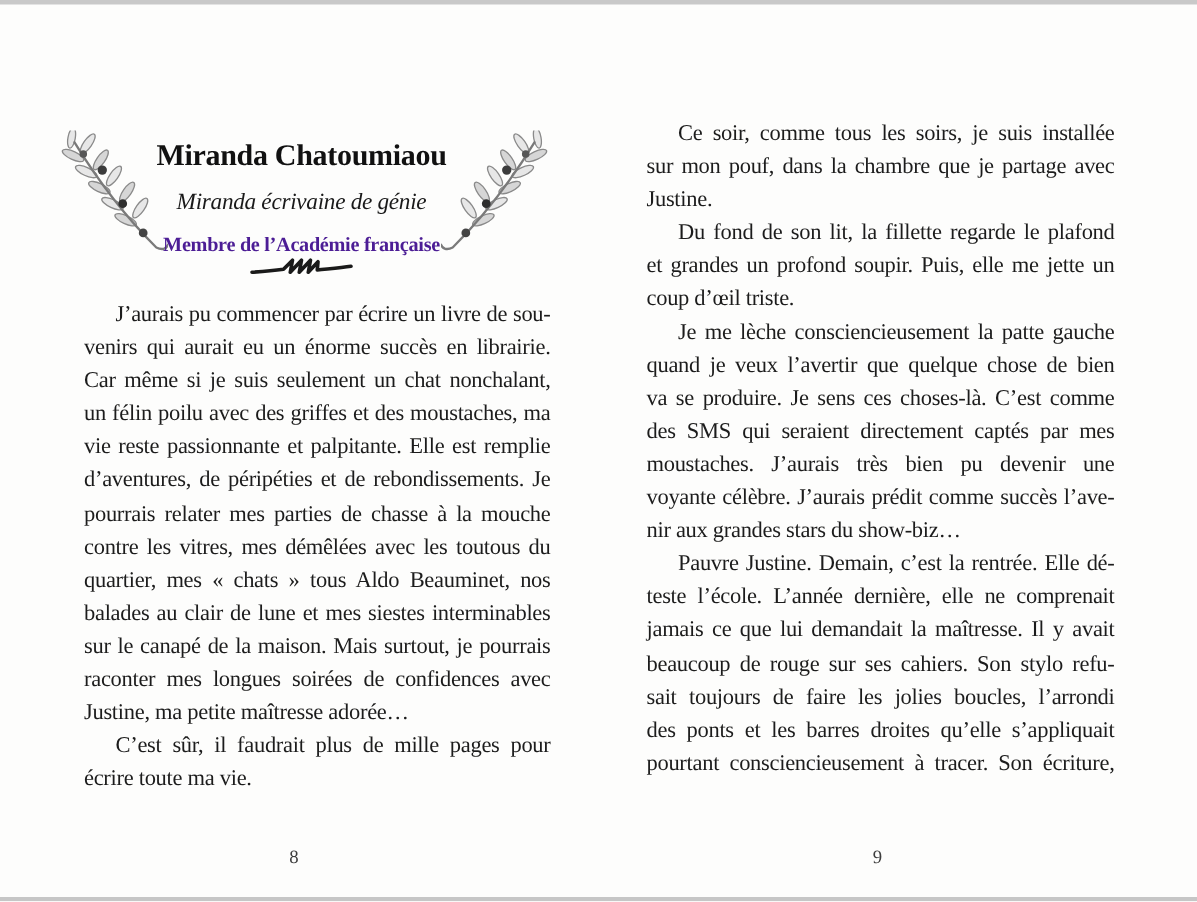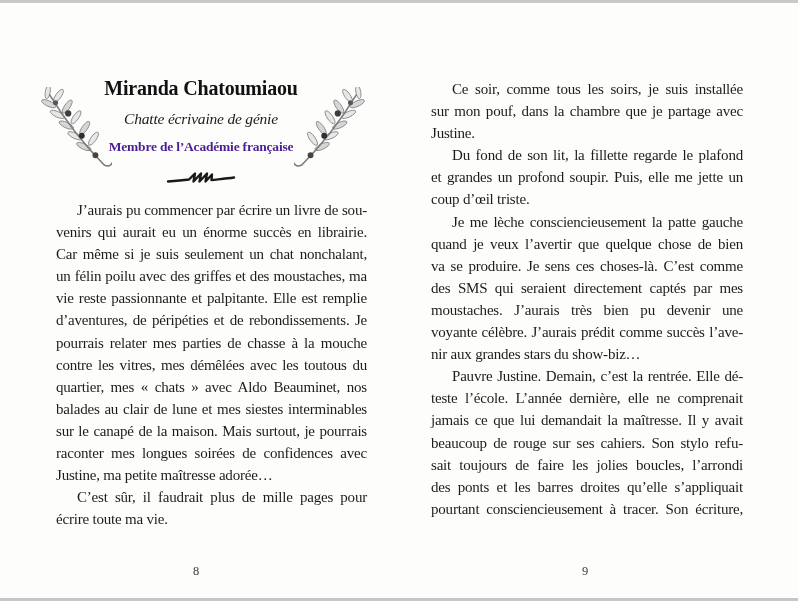--- a/index.html
+++ b/index.html
@@ -12,21 +12,21 @@
     font-family: "Liberation Serif", "DejaVu Serif", serif;
     color: #1c1c1c;
   }
   .edge { position: absolute; left: 0; right: 0; }
   .edge.top { top: 0; height: 3px; background: #c9c9c9; }
   .edge.bottom { bottom: 0; height: 3px; background: #c6c6c6; }
 
   
   .chapter-header {
     position: absolute;
-    left: 36px; top: 76px; width: 330px;
+    left: 36px; top: 92px; width: 330px;
     text-align: center;
   }
   .author-title {
     font-size: 20px; font-weight: bold; letter-spacing: -0.2px;
     line-height: 24px; color: #111;
   }
   .author-subtitle {
     margin-top: 9px;
     font-size: 15.5px; font-style: italic; letter-spacing: -0.2px;
     line-height: 20px; color: #1a1a1a;
@@ -98,21 +98,21 @@
         <path d="M68,80 C54,66 34,44 12,8 M68,80 C72,82 75,81 76,78" fill="none" stroke="#7a7a7a" stroke-width="1.6" stroke-linecap="round"></path>
         <circle cx="18" cy="16" r="2.6" fill="#565656"></circle>
         <circle cx="31" cy="27" r="3.2" fill="#3c3c3c"></circle>
         <circle cx="45" cy="50" r="3" fill="#2f2f2f"></circle>
         <circle cx="59" cy="70" r="3" fill="#444444"></circle>
       </svg>
     </span>
 
     <div class="chapter-header">
       <div class="author-title">Miranda Chatoumiaou</div>
-      <div class="author-subtitle">Chatte écrivaine de génie</div>
+      <div class="author-subtitle">Miranda écrivaine de génie</div>
       <div class="author-affiliation">Membre de l’Académie française</div>
     </div>
 
     <span class="ornament right-branch">
       <svg width="74" height="82" viewBox="0 0 76 84" xmlns="http://www.w3.org/2000/svg">
         <g stroke="#8a8a8a" stroke-width="0.9" fill="#e7e7e7">
           <ellipse cx="10" cy="5" rx="7" ry="2.5" transform="rotate(-80 10 5)"></ellipse>
           <ellipse cx="21" cy="9" rx="8" ry="2.8" transform="rotate(-55 21 9)"></ellipse>
           <ellipse cx="11" cy="17" rx="8" ry="2.8" transform="rotate(25 11 17)" fill="#d6d6d6"></ellipse>
           <ellipse cx="30" cy="20" rx="8" ry="2.8" transform="rotate(-55 30 20)" fill="#d6d6d6"></ellipse>
@@ -140,21 +140,21 @@
 
     <div class="textcol" id="left-col">
         <div class="line indent">J’aurais pu commencer par écrire un livre de sou-</div>
         <div class="line">venirs qui aurait eu un énorme succès en librairie.</div>
         <div class="line">Car même si je suis seulement un chat nonchalant,</div>
         <div class="line">un félin poilu avec des griffes et des moustaches, ma</div>
         <div class="line">vie reste passionnante et palpitante. Elle est remplie</div>
         <div class="line">d’aventures, de péripéties et de rebondissements. Je</div>
         <div class="line">pourrais relater mes parties de chasse à la mouche</div>
         <div class="line">contre les vitres, mes démêlées avec les toutous du</div>
-        <div class="line">quartier, mes « chats » avec Aldo Beauminet, nos</div>
+        <div class="line">quartier, mes « chats » tous Aldo Beauminet, nos</div>
         <div class="line">balades au clair de lune et mes siestes interminables</div>
         <div class="line">sur le canapé de la maison. Mais surtout, je pourrais</div>
         <div class="line">raconter mes longues soirées de confidences avec</div>
         <div class="line endline">Justine, ma petite maîtresse adorée…</div>
         <div class="line indent">C’est sûr, il faudrait plus de mille pages pour</div>
         <div class="line endline">écrire toute ma vie.</div>
       </div>
 
     <div class="pagenum pn-left">8</div>
   </div>

